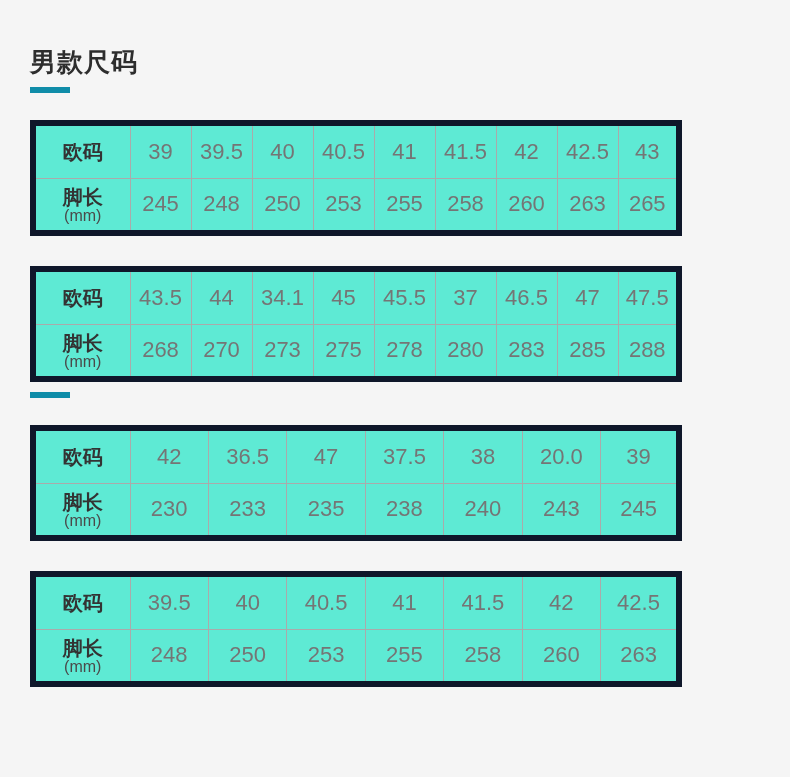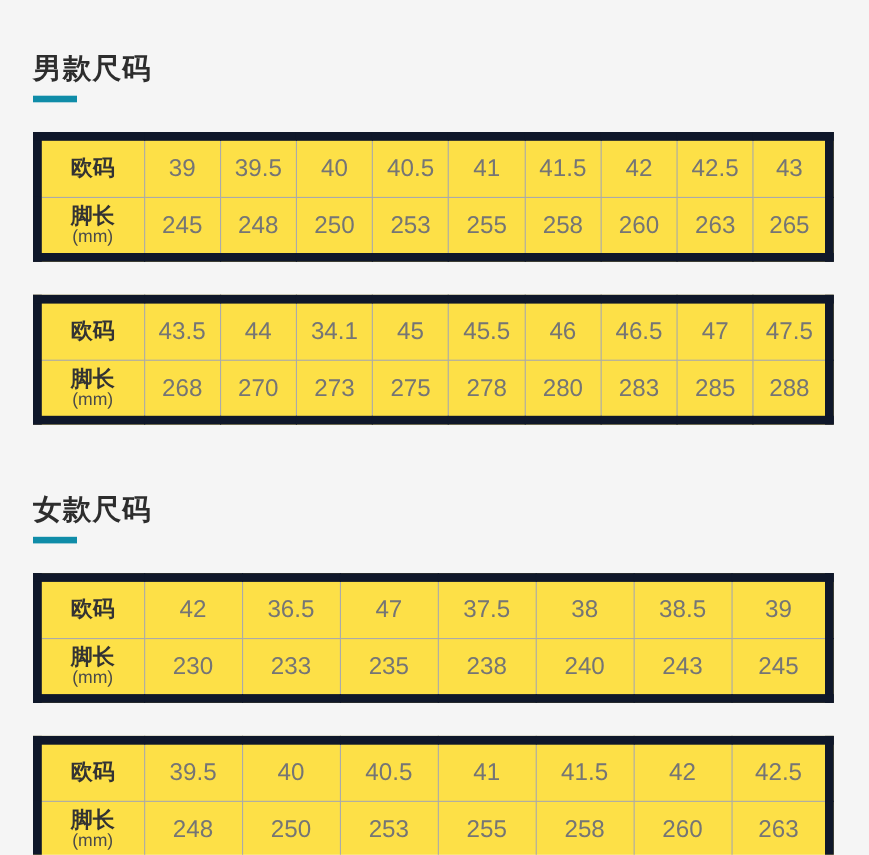--- a/index.html
+++ b/index.html
@@ -25,23 +25,23 @@
 
   .title-underline {
     width: 40px; height: 6px;
     margin-top: 10px;
     background: #0f8ca8;
   }
 
   table.size-table {
     border-collapse: collapse;
     table-layout: fixed;
-    width: 728px;
-    background: #fde047;
-    border: 8px solid #0f172a;
+    width: 652px;
+    background: #5eead4;
+    border: 6px solid #0f172a;
   }
   table.size-table.first { margin-top: 27px; }
   table.size-table.second { margin-top: 30px; }
 
   .size-table th, .size-table td {
     border: 1px solid #aaaaaa;
     height: 55px;
     text-align: center;
     vertical-align: middle;
     padding: 0;
@@ -113,21 +113,21 @@
       <tbody>
         <tr>
           <th>
             <span>欧码</span>
           </th>
         <td>43.5</td>
             <td>44</td>
             <td>34.1</td>
             <td>45</td>
             <td>45.5</td>
-            <td>46</td>
+            <td>37</td>
             <td>46.5</td>
             <td>47</td>
             <td>47.5</td>
           </tr>
         <tr>
           <th>
             <span>脚长</span>
             <span class="unit">(mm)</span>
           </th>
         <td>268</td>
@@ -138,35 +138,34 @@
             <td>280</td>
             <td>283</td>
             <td>285</td>
             <td>288</td>
           </tr>
       </tbody>
     </table>
   </section>
 
   <section class="sec-women">
-    <h2 class="section-title">女款尺码</h2>
     <div class="title-underline"></div>
 
     <table class="size-table first">
       <tbody>
         <tr>
           <th>
             <span>欧码</span>
           </th>
         <td>42</td>
             <td>36.5</td>
             <td>47</td>
             <td>37.5</td>
             <td>38</td>
-            <td>38.5</td>
+            <td>20.0</td>
             <td>39</td>
           </tr>
         <tr>
           <th>
             <span>脚长</span>
             <span class="unit">(mm)</span>
           </th>
         <td>230</td>
             <td>233</td>
             <td>235</td>

